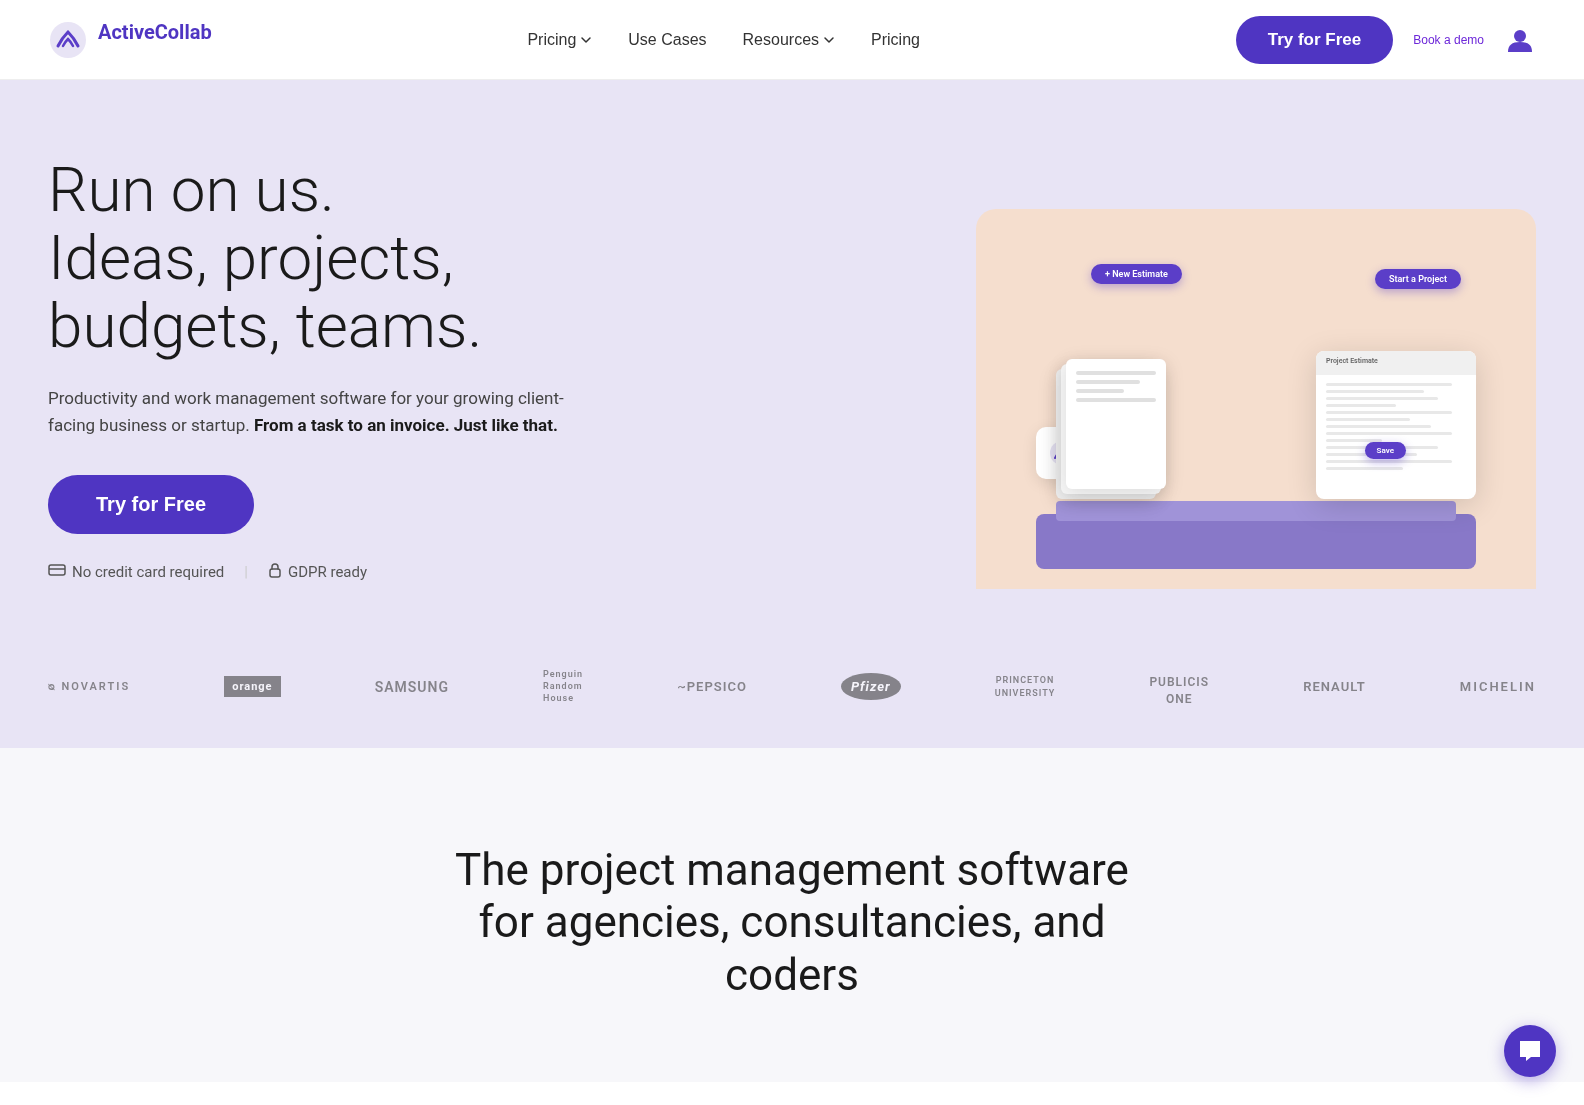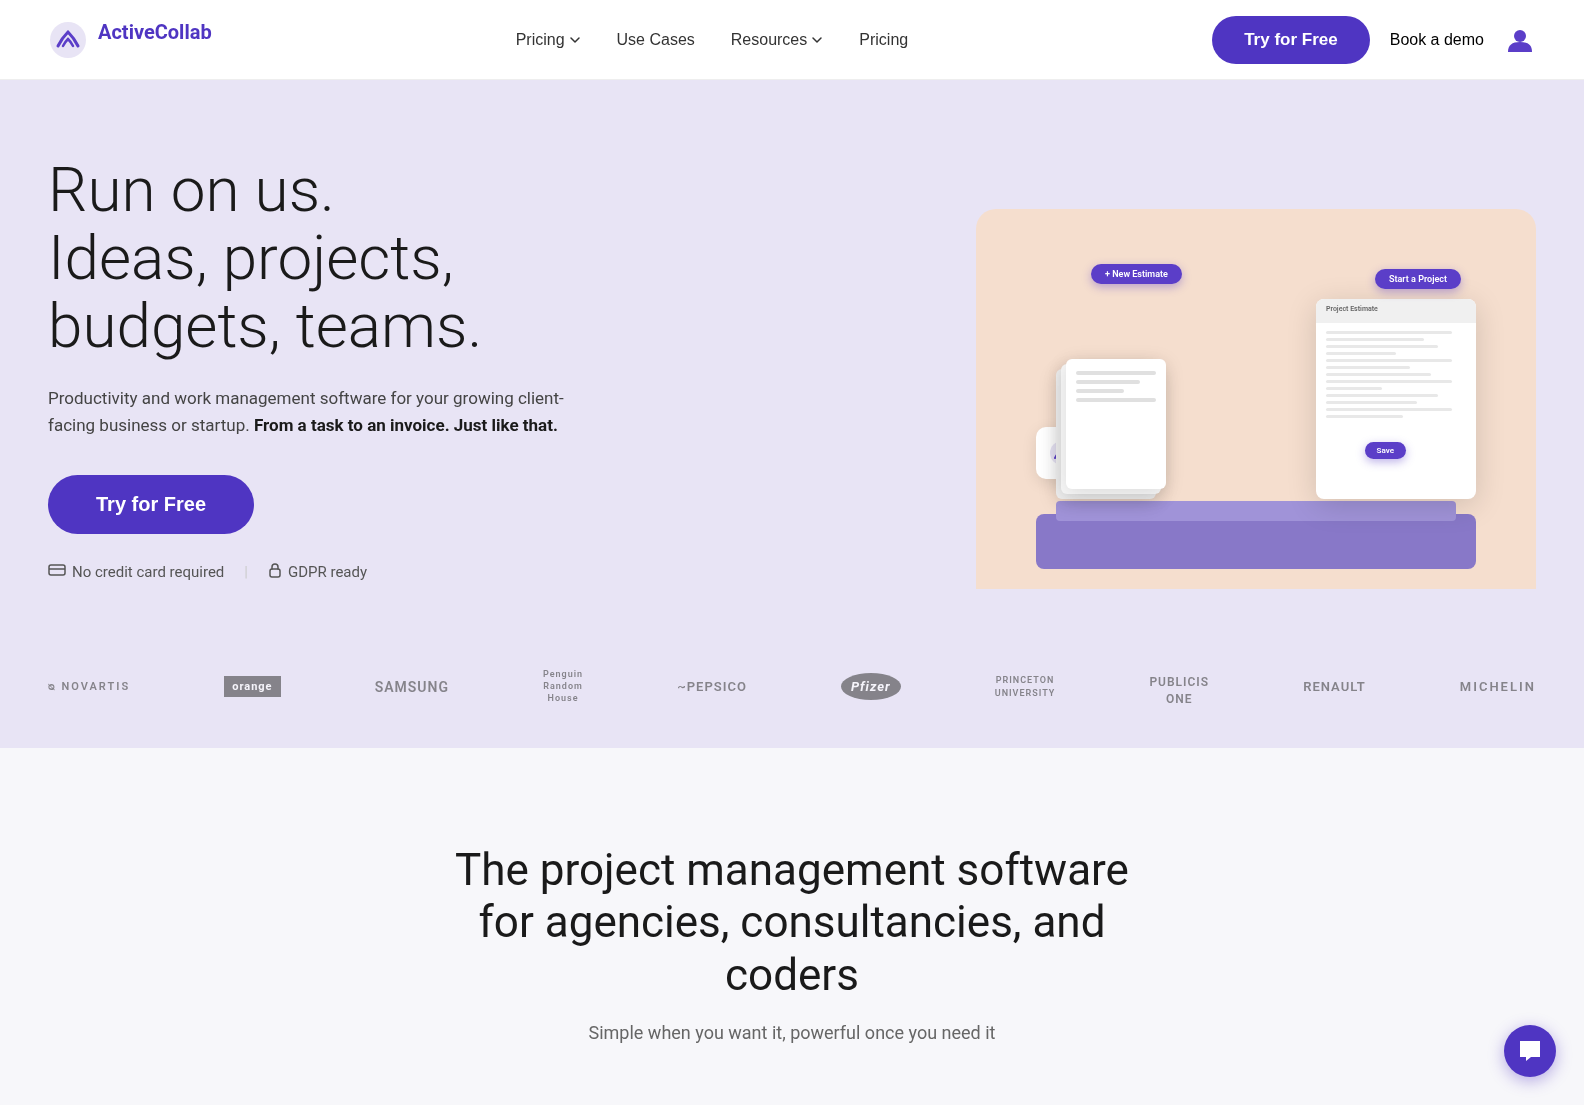--- a/index.html
+++ b/index.html
@@ -19,21 +19,21 @@
       font-size: 16px; color: #333; text-decoration: none; cursor: pointer;
       display: flex; align-items: center; gap: 4px; background: none; border: none;
     }
     .nav-link svg { width: 12px; height: 12px; }
     .nav-actions { display: flex; align-items: center; gap: 20px; }
     .btn-try-free-nav {
       background: #4f35c2; color: #fff; border: none; border-radius: 50px;
       padding: 14px 32px; font-size: 17px; font-weight: 600; cursor: pointer;
     }
     .btn-book-demo {
-      background: none; border: none; font-size: 16px; color: #000000; cursor: pointer; font-weight: 500;
+      background: none; border: none; font-size: 12px; color: #6d28d9; cursor: pointer; font-weight: 500;
     }
     .nav-user-icon { width: 32px; height: 32px; cursor: pointer; }
 
     
     .hero {
       background: #e8e4f5; padding: 76px 48px 0;
       display: flex; align-items: center; justify-content: space-between;
       min-height: 560px; position: relative; overflow: hidden;
     }
     .hero-left { max-width: 520px; padding-bottom: 60px; }
@@ -81,21 +81,21 @@
     .doc-2 { width: 100px; height: 130px; left: 5px; top: 5px; background: #f8f8f8; }
     .doc-3 { width: 100px; height: 130px; left: 0; top: 10px; background: #f0f0f0; }
     .doc-lines { padding: 12px 10px; }
     .doc-line { height: 4px; background: #e0e0e0; border-radius: 2px; margin-bottom: 5px; }
     .doc-line.short { width: 60%; }
     .doc-line.medium { width: 80%; }
     .doc-line.full { width: 100%; }
 
     .doc-large {
       position: absolute; bottom: 90px; right: 60px;
-      width: 160px; height: 200px; background: #fff; border-radius: 8px;
+      width: 160px; height: 148px; background: #fff; border-radius: 8px;
       box-shadow: 0 6px 30px rgba(0,0,0,0.15);
       margin-top: 40px;
     }
     .doc-large-header { background: #f0f0f0; height: 24px; border-radius: 8px 8px 0 0; padding: 6px 10px; }
     .doc-large-title { font-size: 7px; color: #666; font-weight: 600; }
     .doc-large-lines { padding: 8px 10px; }
     .doc-large-line { height: 3px; background: #e8e8e8; border-radius: 2px; margin-bottom: 4px; }
 
     
     .pill {
@@ -302,21 +302,21 @@
   <div class="logo-item">
     <span style="font-size:11px;letter-spacing:2px;font-weight:600;">ᴓ NOVARTIS</span>
   </div>
   <div class="logo-item">
     <span style="background:#444;color:#fff;padding:4px 8px;font-size:11px;font-weight:700;">orange</span>
   </div>
   <div class="logo-item">
     <span style="font-size:14px;font-weight:600;letter-spacing:1px;">SAMSUNG</span>
   </div>
   <div class="logo-item">
-    <span style="font-size:9px;font-weight:600;text-align:center;line-height:1.3;">Penguin<br>Random<br>House</span>
+    <span style="font-size:9px;font-weight:600;text-align:left;line-height:1.3;">Penguin<br>Random<br>House</span>
   </div>
   <div class="logo-item">
     <span style="font-size:13px;font-weight:600;letter-spacing:1px;">~PEPSICO</span>
   </div>
   <div class="logo-item">
     <span style="font-size:13px;font-weight:700;font-style:italic;background:#444;color:#fff;border-radius:50%;padding:6px 10px;">Pfizer</span>
   </div>
   <div class="logo-item">
     <span style="font-size:9px;font-weight:600;text-align:center;line-height:1.4;">PRINCETON<br>UNIVERSITY</span>
   </div>
@@ -326,20 +326,19 @@
   <div class="logo-item">
     <span style="font-size:13px;font-weight:600;letter-spacing:1px;">RENAULT</span>
   </div>
   <div class="logo-item">
     <span style="font-size:13px;font-weight:600;letter-spacing:2px;">MICHELIN</span>
   </div>
 </div>
 
 <section class="section-pm">
   <h2 class="section-pm-title">The project management software for agencies, consultancies, and coders</h2>
-  <p class="section-pm-sub">Simple when you want it, powerful once you need it</p>
 </section>
 
 <div class="chat-bubble">
   <svg viewBox="0 0 26 26">
     <path d="M3 3h20v16H14l-5 4v-4H3V3z" fill="#fff"></path>
   </svg>
 </div>
 
 </body></html>

